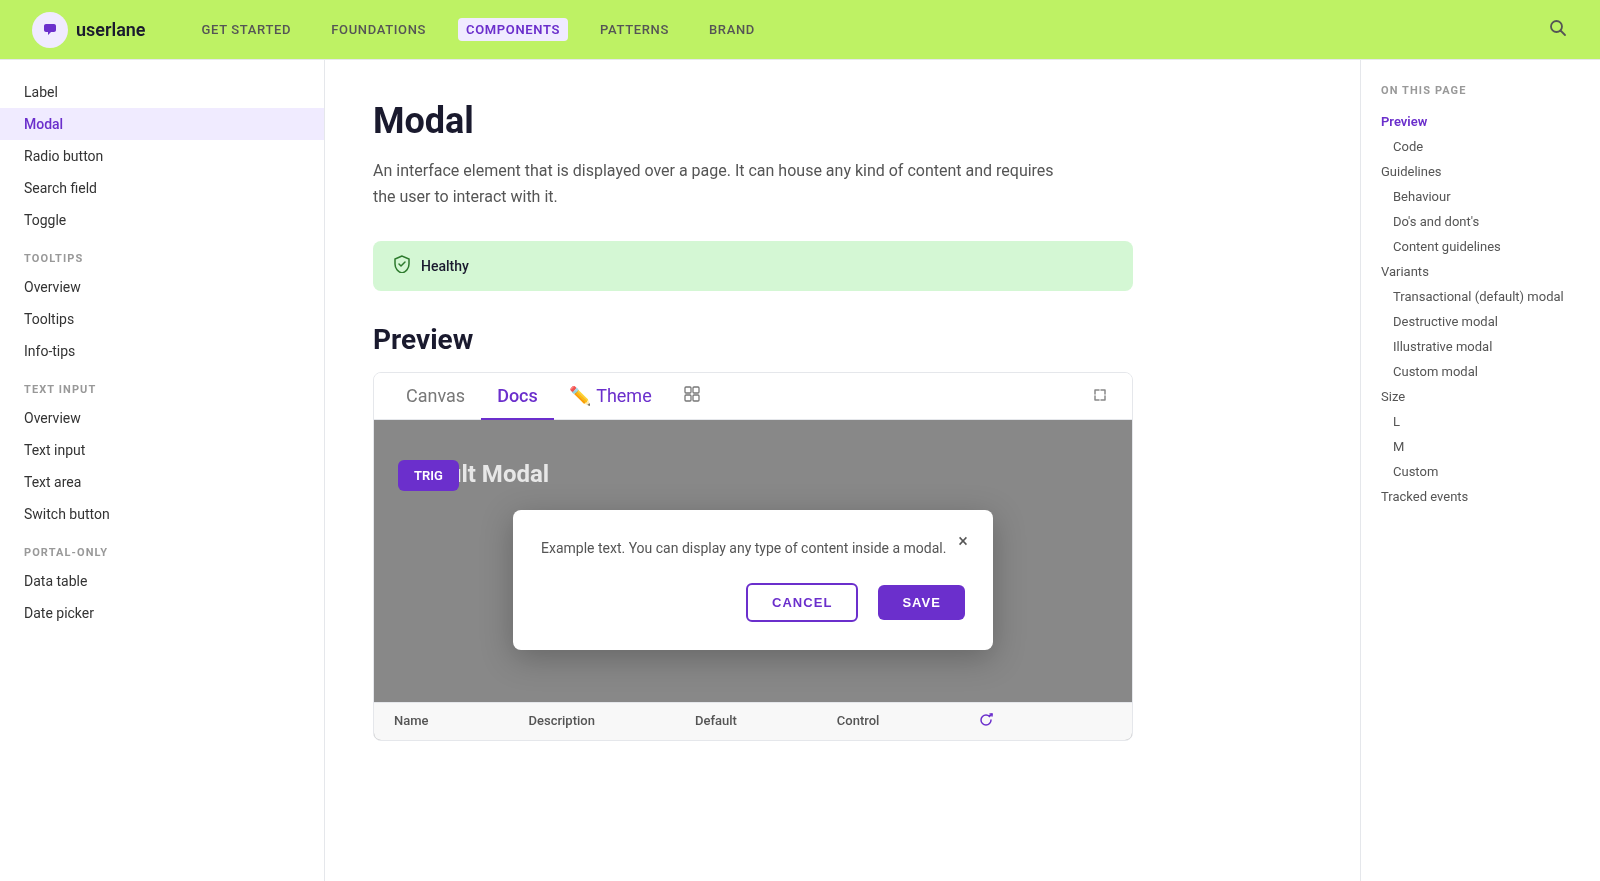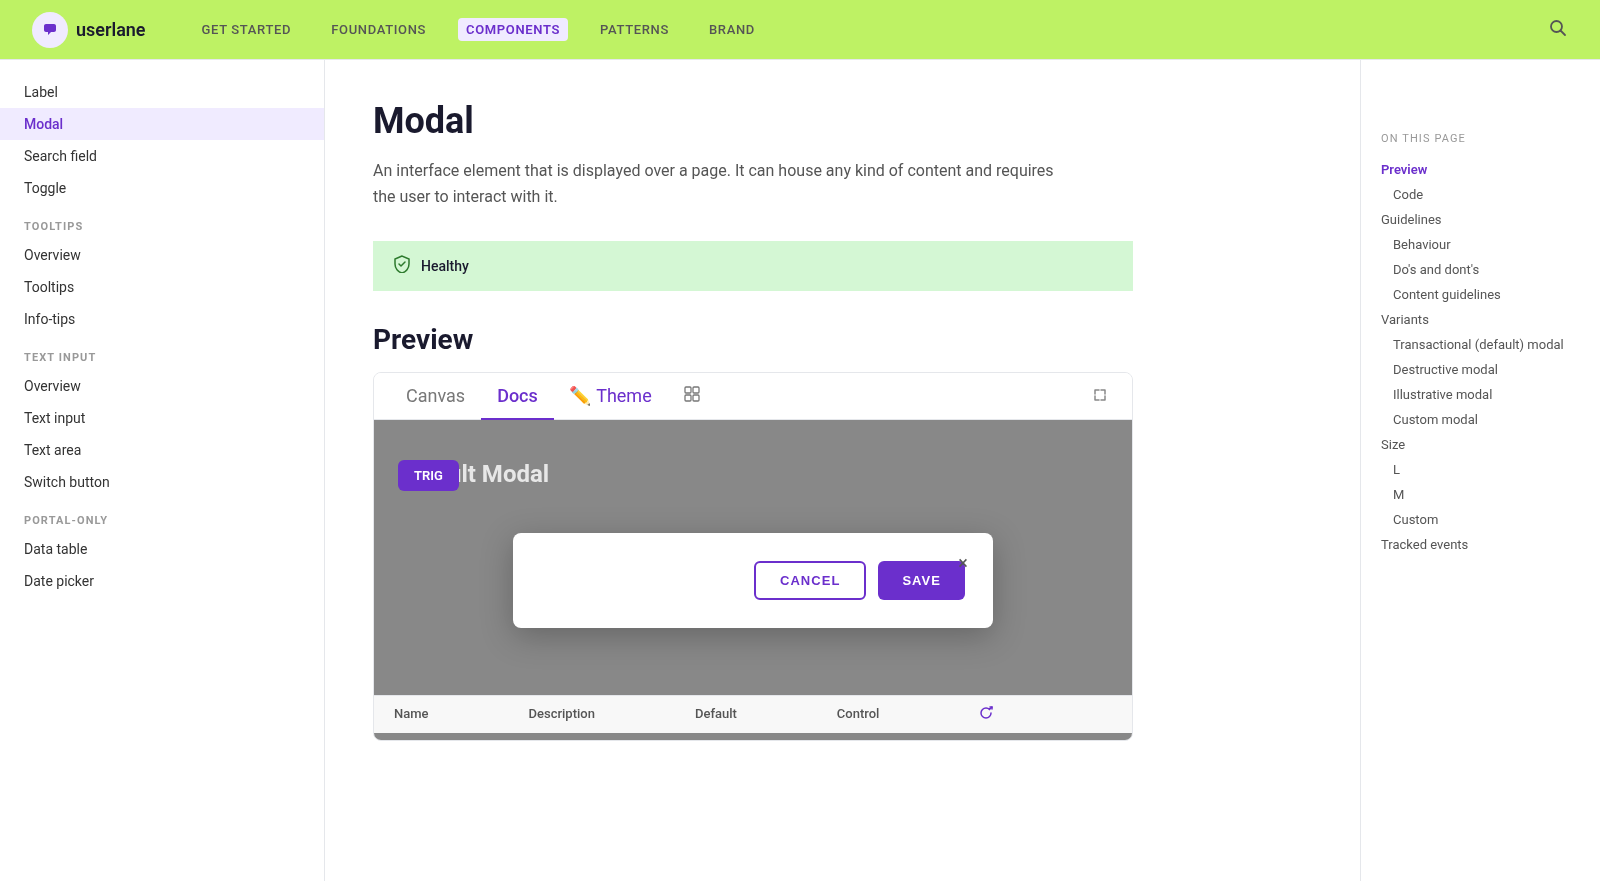--- a/index.html
+++ b/index.html
@@ -38,21 +38,21 @@
     }
 
     
     .main-content { flex: 1; overflow-y: auto; padding: 40px 48px; position: relative; }
 
     .page-title { font-size: 36px; font-weight: 700; color: #1a1a2e; margin-bottom: 16px; }
     .page-desc { font-size: 16px; color: #555; line-height: 1.6; max-width: 700px; margin-bottom: 32px; }
 
     
     .status-banner {
-      background: #d4f7d4; border-radius: 0; padding: 14px 20px;
+      background: #d4f7d4; border-radius: 8px; padding: 14px 20px;
       display: flex; align-items: center; gap: 10px;
       margin-bottom: 32px; max-width: 760px;
     }
     .status-banner-icon { font-size: 16px; }
     .status-banner-text { font-size: 14px; font-weight: 500; color: #1a1a2e; }
 
     
     .section-title { font-size: 28px; font-weight: 700; color: #1a1a2e; margin-bottom: 16px; }
 
     
@@ -85,59 +85,59 @@
       width: 480px; box-shadow: 0 8px 32px rgba(0,0,0,0.25);
       position: relative;
     }
     .modal-close {
       position: absolute; top: 16px; right: 16px;
       cursor: pointer; color: #555; font-size: 18px;
       width: 28px; height: 28px; display: flex; align-items: center; justify-content: center;
     }
     .modal-headline { font-size: 20px; font-weight: 700; color: #1a1a2e; margin-bottom: 12px; }
     .modal-body-text { font-size: 14px; color: #555; line-height: 1.5; margin-bottom: 24px; }
-    .modal-actions { display: flex; gap: 12px; justify-content: flex-end; }
+    .modal-actions { display: flex; gap: 20px; justify-content: flex-end; align-items: center; }
     .btn-cancel {
       padding: 10px 24px; border: 2px solid #6b2fcc; background: #fff;
       color: #6b2fcc; font-size: 13px; font-weight: 700; letter-spacing: 0.08em;
       border-radius: 6px; cursor: pointer;
     }
     .btn-save {
       padding: 10px 24px; border: none; background: #6b2fcc;
       color: #fff; font-size: 13px; font-weight: 700; letter-spacing: 0.08em;
       border-radius: 6px; cursor: pointer;
     }
 
     
     .preview-bg-content { color: #fff; opacity: 0.8; }
     .preview-bg-title { font-size: 24px; font-weight: 700; margin-bottom: 16px; }
 
     
     .preview-table-header {
-      position: absolute; bottom: 7px; left: 0; right: 0;
+      position: absolute; bottom: 0; left: 0; right: 0;
       background: #f8f8f8; border-top: 1px solid #e5e7eb;
       display: flex; padding: 10px 20px; gap: 100px;
     }
     .preview-table-col { font-size: 13px; color: #555; font-weight: 500; }
 
     
     .preview-trigger-btn {
       position: absolute; top: 40px; left: 24px;
       background: #6b2fcc; color: #fff; padding: 8px 16px;
       border-radius: 6px; font-size: 13px; font-weight: 600; cursor: pointer;
     }
 
     
     .right-sidebar {
       width: 240px; flex-shrink: 0; overflow-y: auto;
       border-left: 1px solid #e5e7eb; padding: 24px 20px;
     }
     .on-this-page-label {
-      font-size: 11px; font-weight: 400; color: #999; letter-spacing: 0.1em;
-      text-transform: uppercase; margin-bottom: 12px; margin-top: 48px;
+      font-size: 11px; font-weight: 700; color: #999; letter-spacing: 0.1em;
+      text-transform: uppercase; margin-bottom: 12px;
     }
     .toc-item {
       display: block; padding: 5px 0; font-size: 13px; color: #555;
       cursor: pointer; text-decoration: none;
     }
     .toc-item.active { color: #6b2fcc; font-weight: 600; }
     .toc-item.indent { padding-left: 12px; }
 
     
     ::-webkit-scrollbar { width: 6px; }
@@ -169,20 +169,21 @@
       <line x1="12.5" y1="12.5" x2="17" y2="17" stroke="#555" stroke-width="1.8" stroke-linecap="round"></line>
     </svg>
   </span>
 </nav>
 
 <div class="layout">
 
   <aside class="left-sidebar">
     <span class="sidebar-item">Label</span>
     <span class="sidebar-item active">Modal</span>
+    <span class="sidebar-item">Radio button</span>
     <span class="sidebar-item">Search field</span>
     <span class="sidebar-item">Toggle</span>
 
     <div class="sidebar-section-label">TOOLTIPS</div>
     <span class="sidebar-item">Overview</span>
     <span class="sidebar-item">Tooltips</span>
     <span class="sidebar-item">Info-tips</span>
 
     <div class="sidebar-section-label">TEXT INPUT</div>
     <span class="sidebar-item">Overview</span>
@@ -242,20 +243,21 @@
 
         <div class="preview-bg-content">
           <div class="preview-bg-title">Default Modal</div>
         </div>
 
         <div class="preview-trigger-btn">TRIG</div>
 
         <div class="modal-overlay-preview">
           <div class="modal-dialog">
             <span class="modal-close">×</span>
+            <p class="modal-body-text">Example text. You can display any type of content inside a modal.</p>
             <div class="modal-actions">
               <button class="btn-cancel">CANCEL</button>
               <button class="btn-save">SAVE</button>
             </div>
           </div>
         </div>
 
         <div class="preview-table-header">
           <span class="preview-table-col">Name</span>
           <span class="preview-table-col">Description</span>

